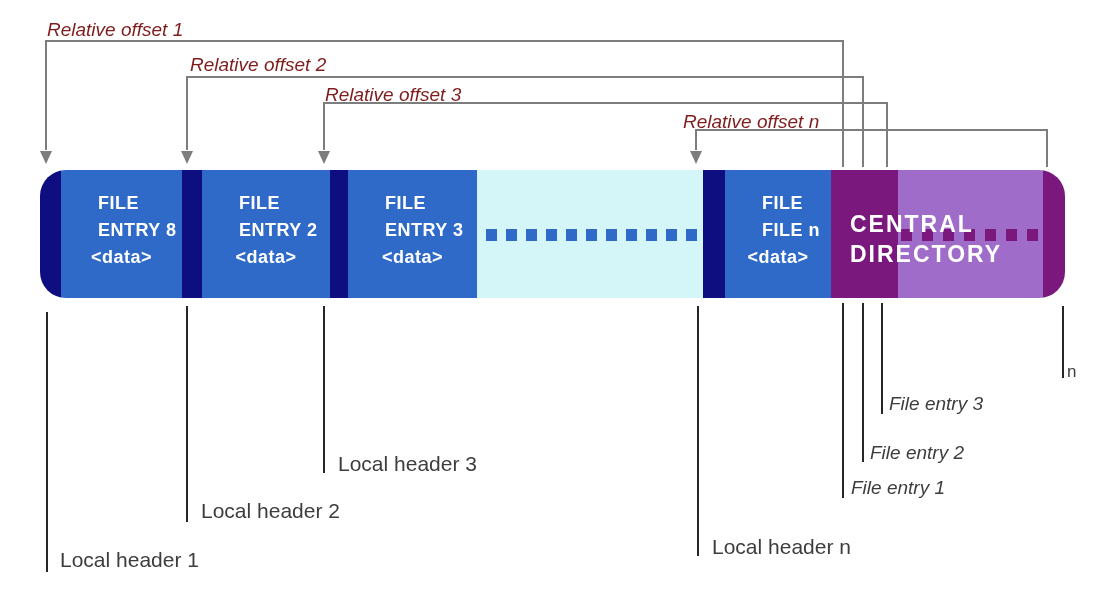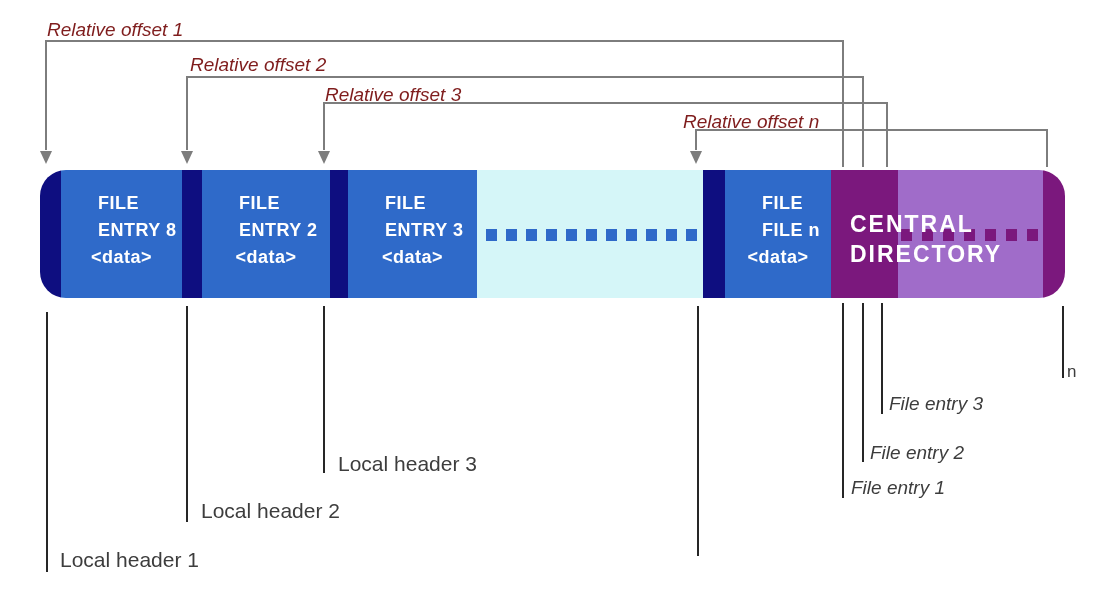--- a/index.html
+++ b/index.html
@@ -140,20 +140,21 @@
   <div class="blkline" style="left:46px;top:312px;height:260px"></div>
   <div class="bottom-label lh" style="left:60px;top:548px">Local header 1</div>
 
   <div class="blkline" style="left:186px;top:306px;height:216px"></div>
   <div class="bottom-label lh" style="left:201px;top:499px">Local header 2</div>
 
   <div class="blkline" style="left:323px;top:306px;height:167px"></div>
   <div class="bottom-label lh" style="left:338px;top:452px">Local header 3</div>
 
   <div class="blkline" style="left:697px;top:306px;height:250px"></div>
+  <div class="bottom-label lh" style="left:712px;top:535px">Local header n</div>
 
   <div class="blkline" style="left:842px;top:303px;height:195px"></div>
   <div class="bottom-label fe" style="left:851px;top:477px">File entry 1</div>
 
   <div class="blkline" style="left:862px;top:303px;height:159px"></div>
   <div class="bottom-label fe" style="left:870px;top:442px">File entry 2</div>
 
   <div class="blkline" style="left:881px;top:303px;height:111px"></div>
   <div class="bottom-label fe" style="left:889px;top:393px">File entry 3</div>
 

